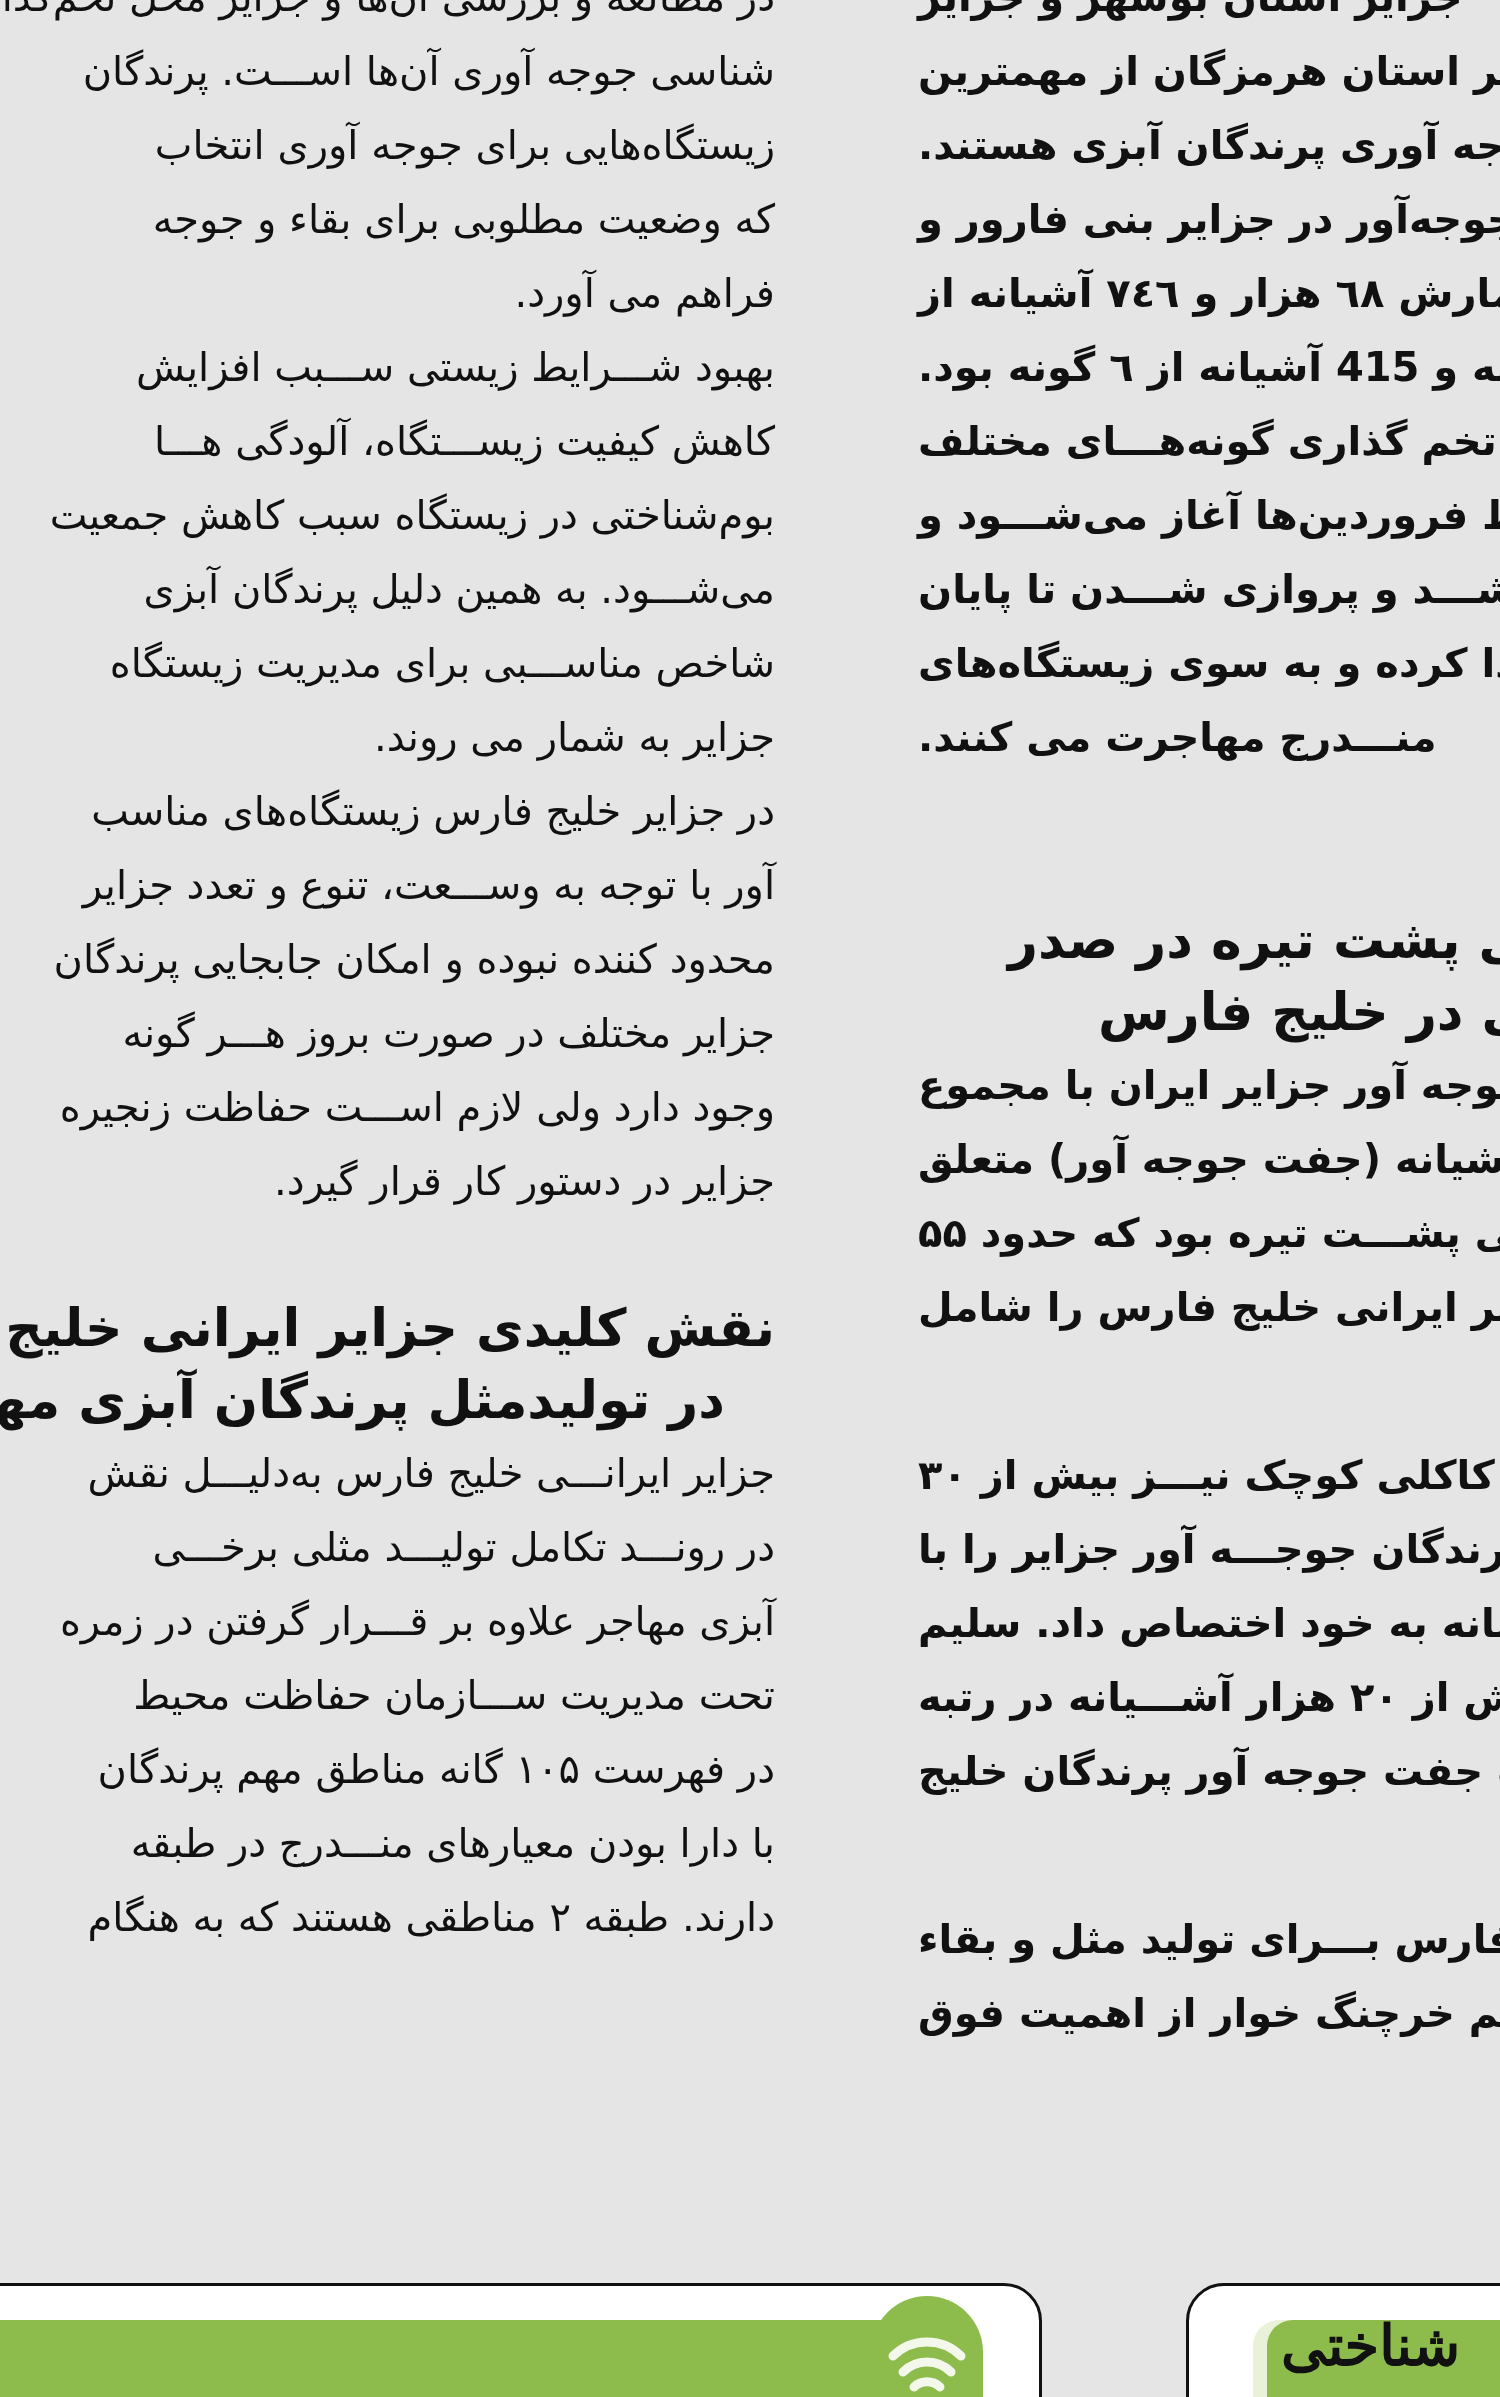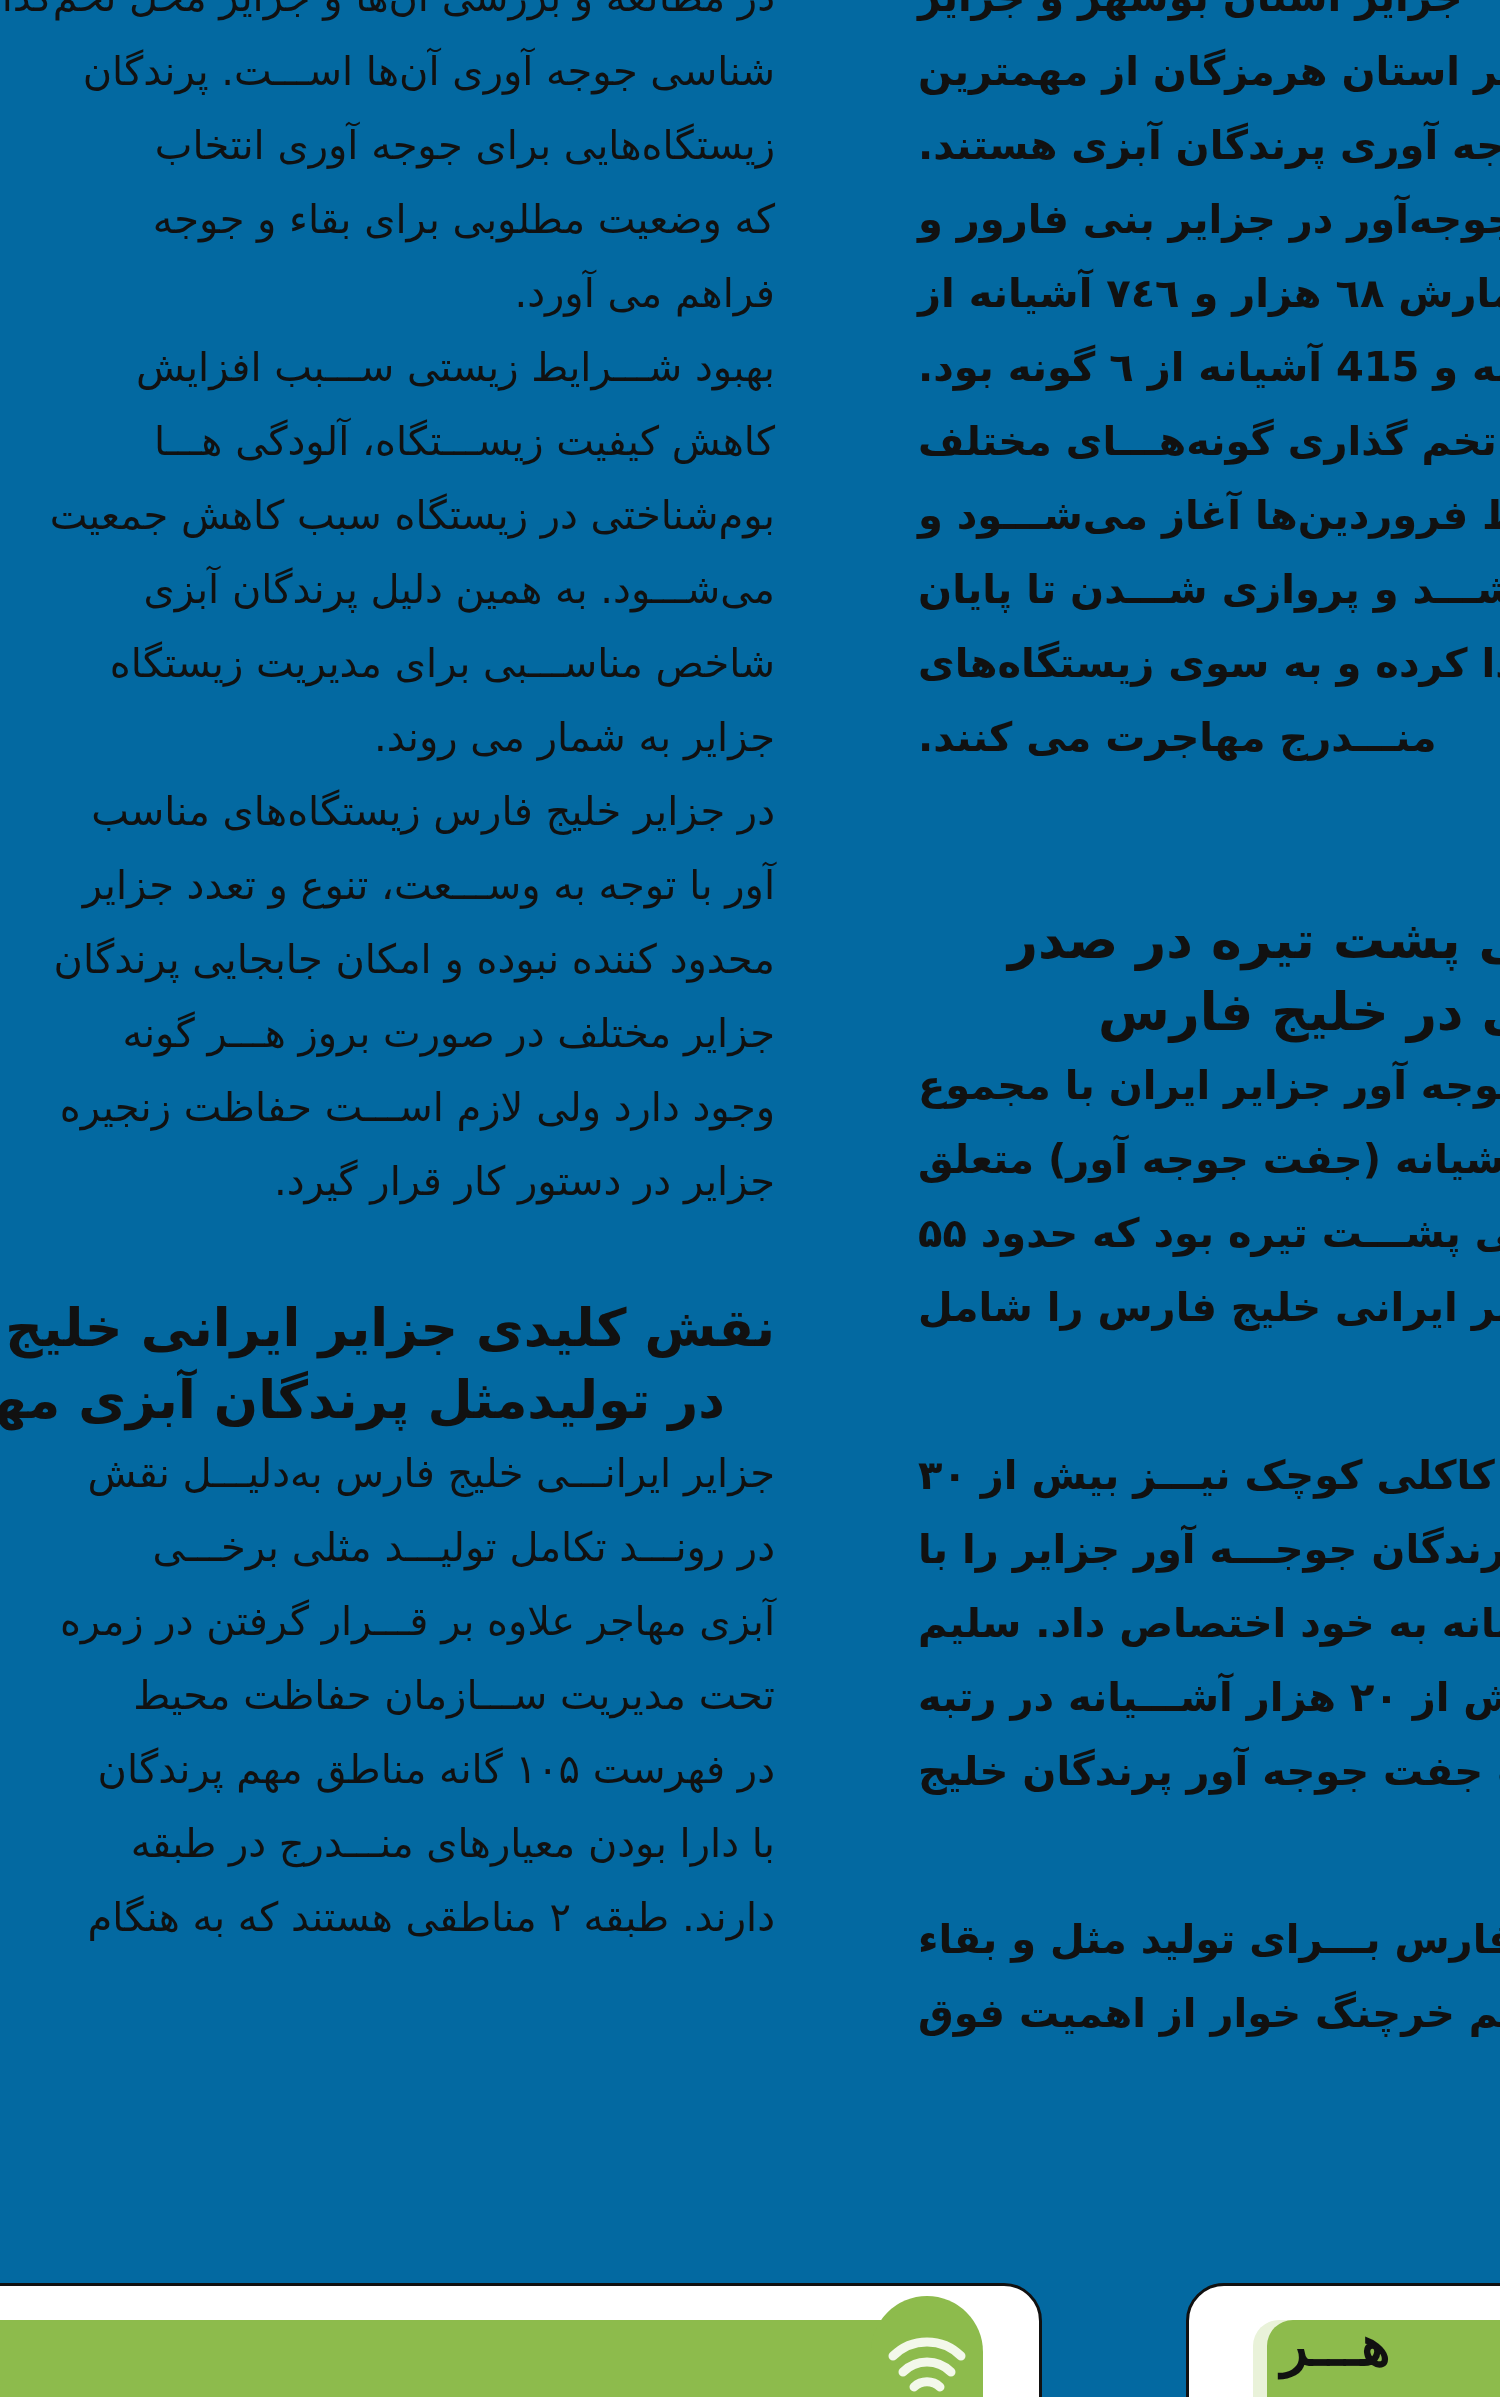--- a/index.html
+++ b/index.html
@@ -11,21 +11,21 @@
       width: 1500px;
       height: 2397px;
       position: relative;
       overflow: hidden;
       font-family: "DejaVu Sans", sans-serif;
       color: #111;
     }
     .page {
       position: absolute;
       inset: 0;
-      background: #0369a1;
+      background: #e5e5e5;
     }
     
     .col {
       position: absolute;
       top: 0;
       overflow: hidden;
       direction: rtl;
     }
     .col-left {
       left: 0;
@@ -234,16 +234,16 @@
         <path d="M6 30 A48 48 0 0 1 74 30" stroke="#f3f8ea" stroke-width="9" fill="none" stroke-linecap="round"></path>
         <path d="M16 46 A34 34 0 0 1 64 46" stroke="#f3f8ea" stroke-width="9" fill="none" stroke-linecap="round"></path>
         <path d="M27 61 A19 19 0 0 1 53 61" stroke="#f3f8ea" stroke-width="9" fill="none" stroke-linecap="round"></path>
         <circle cx="40" cy="78" r="7" fill="#f3f8ea"></circle>
       </svg>
     </div>
   </div>
 
   <div class="banner-right">
     <div class="logo-bg"></div>
-    <div class="logo-text">هـــر</div>
+    <div class="logo-text">شناختی</div>
   </div>
 
 </div>
 
 </body></html>

